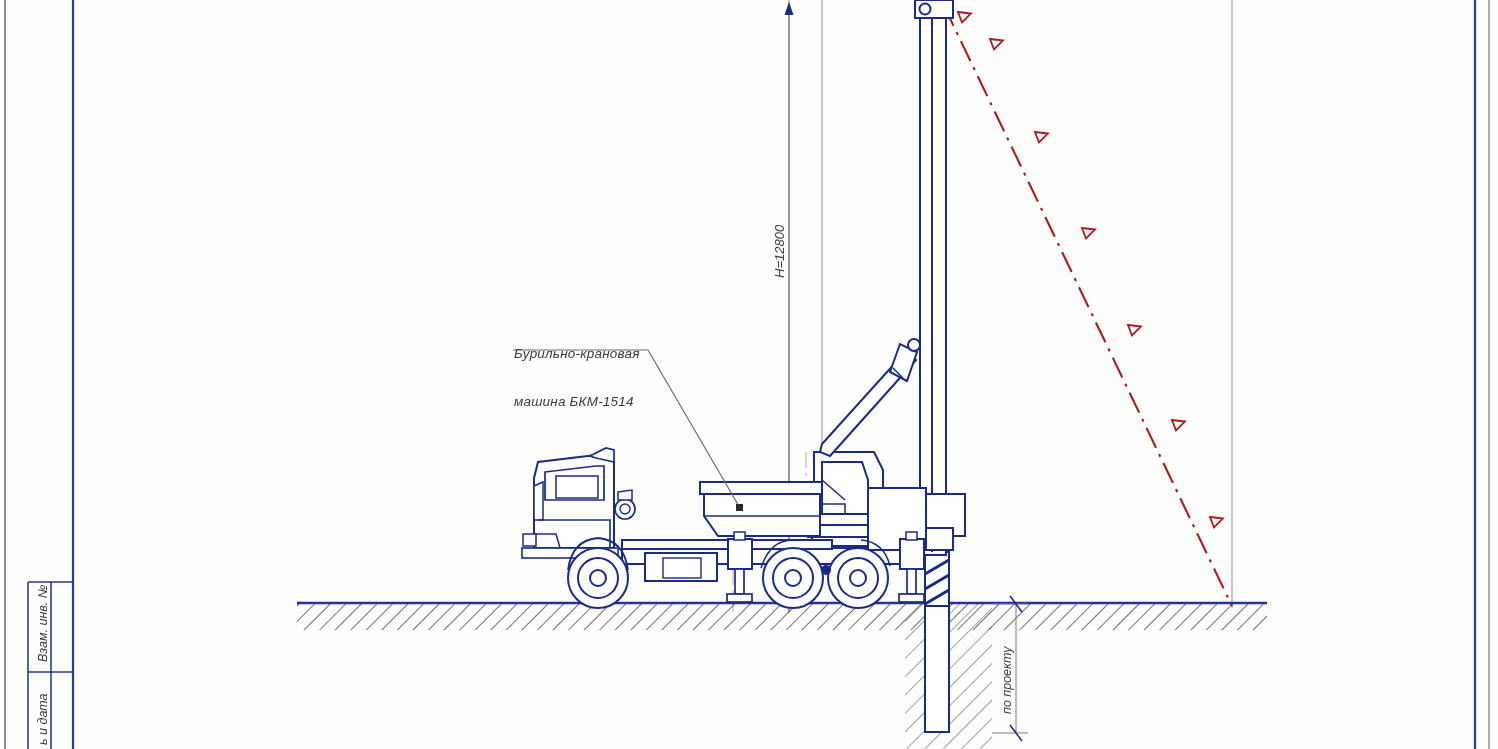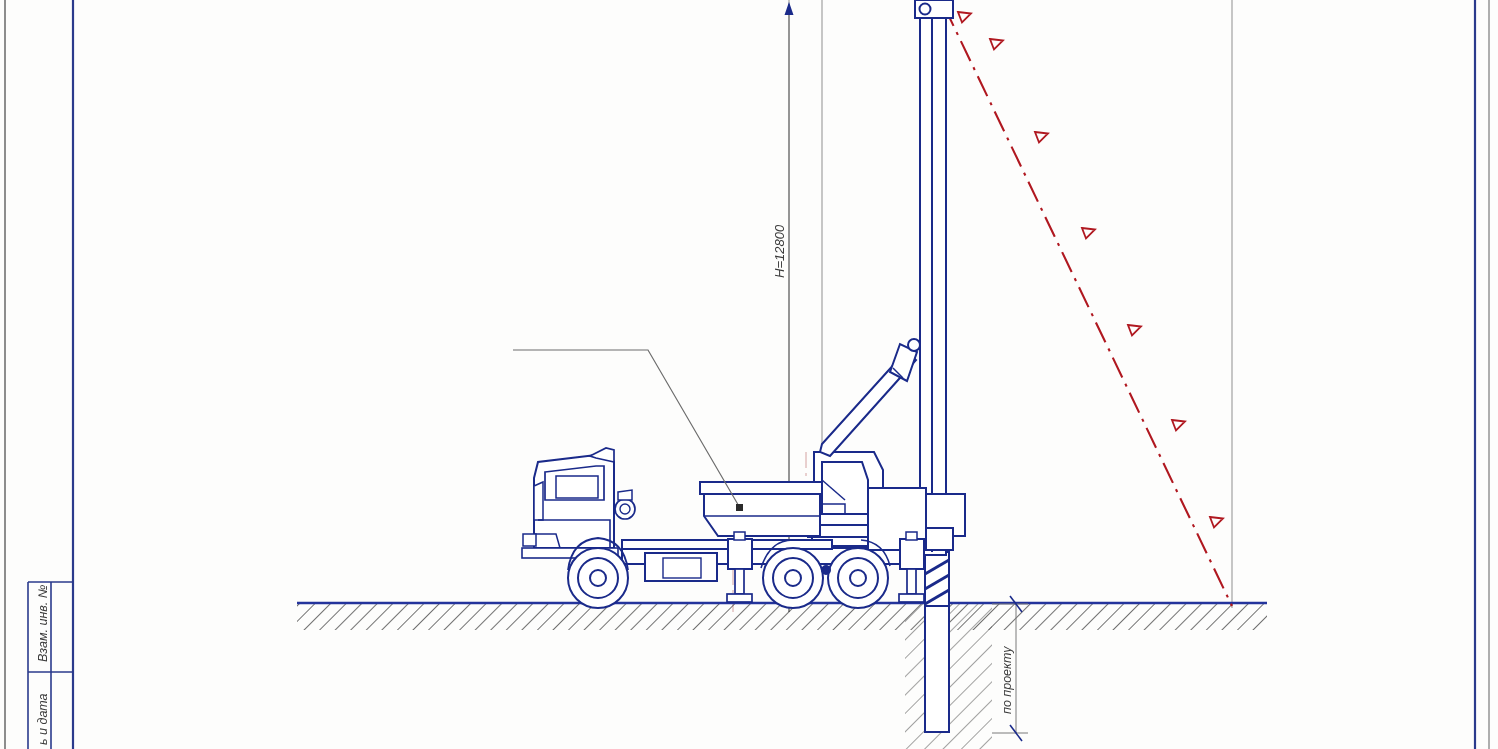--- a/index.html
+++ b/index.html
@@ -202,20 +202,24 @@
       <rect x="907" y="569" width="9" height="25" stroke-width="1.7"></rect>
       <rect x="899" y="594" width="25" height="8" stroke-width="1.7"></rect>
     </g>
 
     <g>
       <path d="M513,350 L648,350 L740,508" fill="none" stroke="#6d6d6d" stroke-width="1.2"></path>
       <rect x="736" y="504" width="7" height="7" fill="#2b2b2b"></rect>
     </g>
   </svg>
 
+  <div class="anno" style="left:514px;top:314px;font-size:13.5px;line-height:16px;letter-spacing:0.2px;">
+    <div>Бурильно-крановая</div>
+    <div>машина БКМ-1514</div>
+  </div>
 
   <div class="anno" style="left:772px;top:278px;font-size:13px;transform:rotate(-90deg);transform-origin:left top;white-space:nowrap;">Н=12800</div>
 
   <div class="anno" style="left:1000px;top:714px;font-size:12.5px;transform:rotate(-90deg);transform-origin:left top;white-space:nowrap;">по проекту</div>
 
   <div class="anno" style="left:308px;top:700px;font-size:16.5px;line-height:25px;letter-spacing:0.3px;">
     
     
   </div>
 

